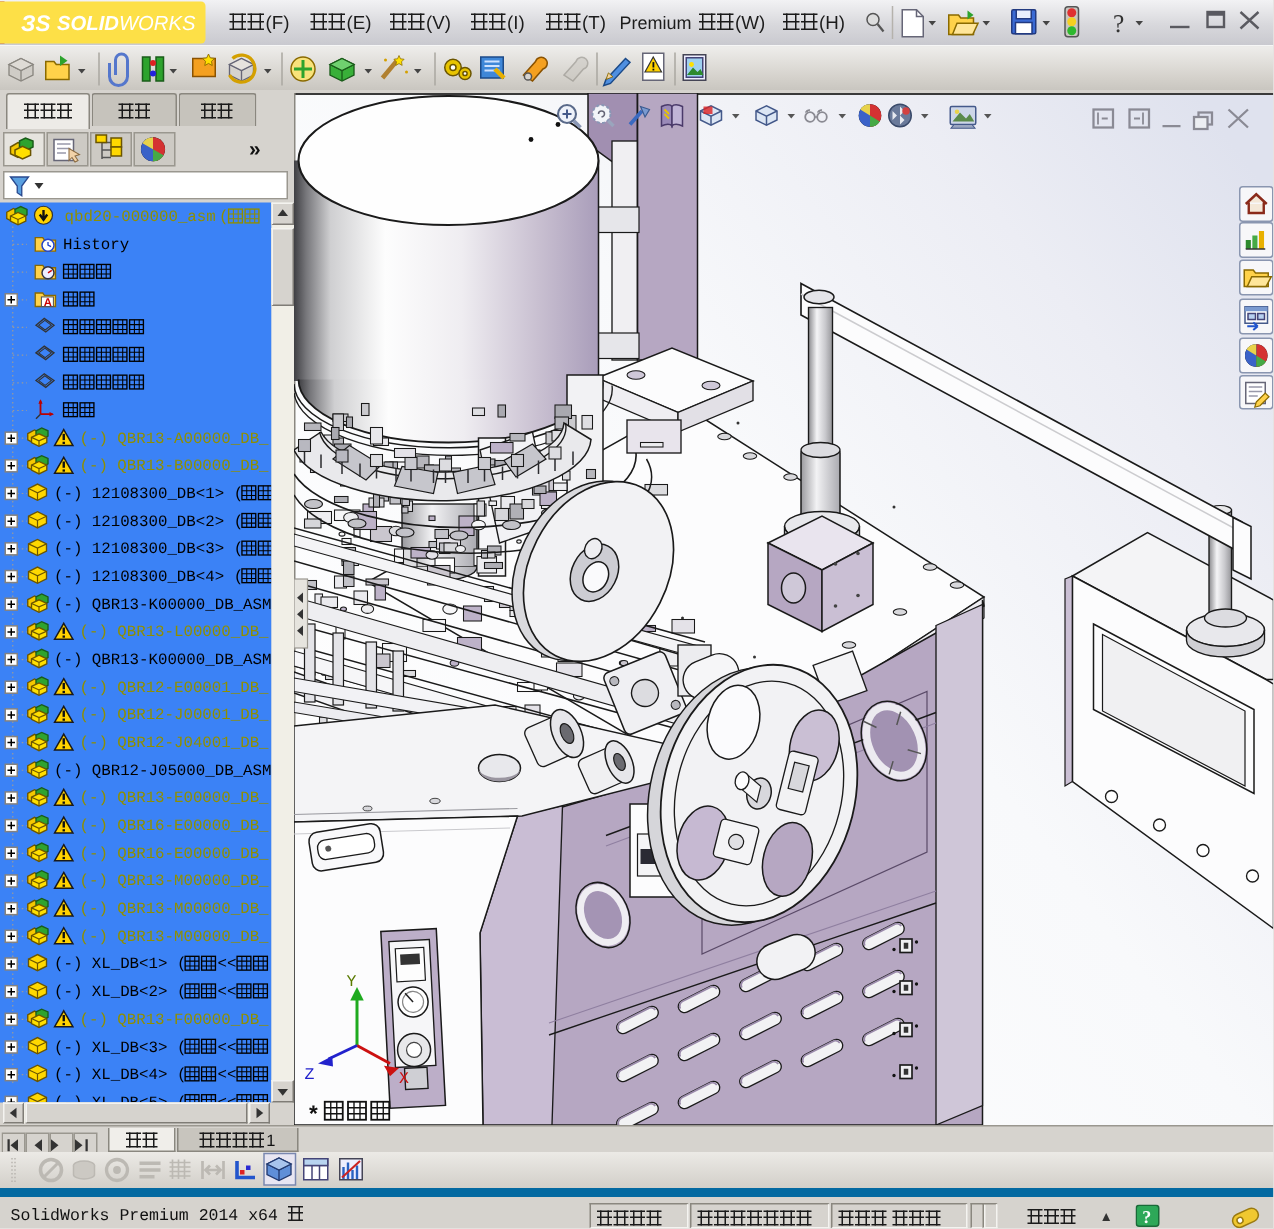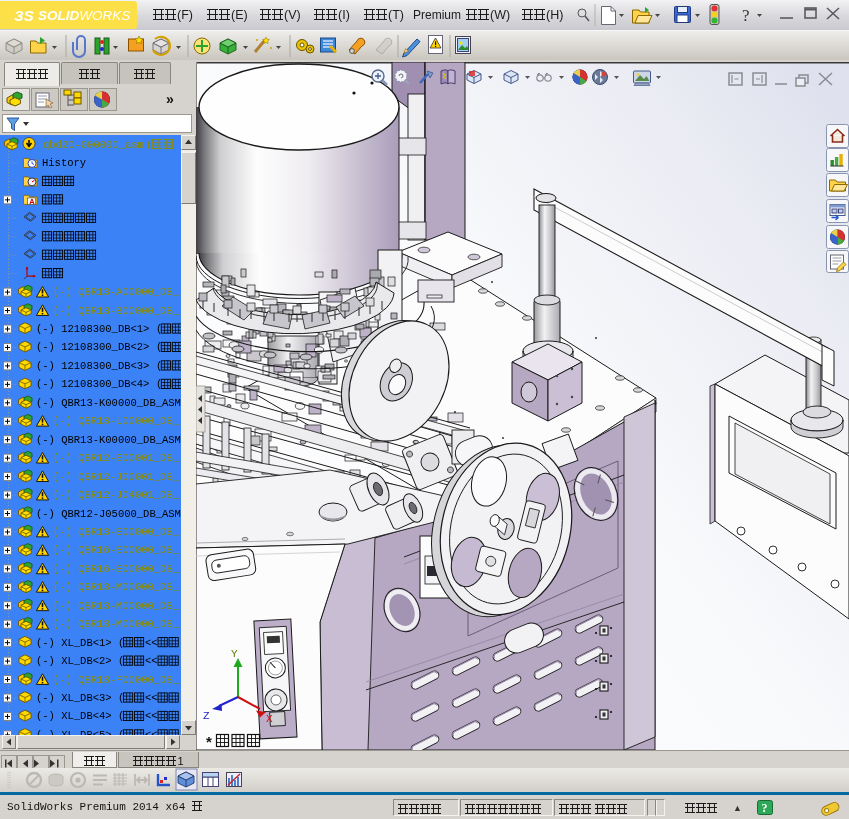--- a/index.html
+++ b/index.html
@@ -29,21 +29,21 @@
 #filter{left:2px;top:28px;width:190px;height:19px;background:#fff;border:1px solid #9a978f;box-sizing:border-box}
 #tree{left:0;top:49px;width:181px;height:600px;overflow:hidden;background:#3b82f6}
 
 .sb{background:#f1efe7}
 .sbtn{position:absolute;background:#d6d3ce;border:1px solid;border-color:#f4f3f0 #7f7c76 #7f7c76 #f4f3f0;box-sizing:border-box}
 
 #dtabs{left:0;top:750px;width:849px;height:18px;background:#d6d3ce;border-top:1px solid #9a978f;box-sizing:border-box}
 .dtab{position:absolute;top:1px;height:16px;box-sizing:border-box;border:1px solid #8a877f;border-top:none;background:#c8c5be;text-align:center;font-size:11px;padding-top:3px}
 .dtab.act{background:#f0eeea}
 #tb3{left:0;top:768px;width:849px;height:24px;background:linear-gradient(#eceae6,#d2cfc9)}
-#status{left:0;top:792px;width:849px;height:27px;background:#d6d3ce;border-top:3px solid #0369a1;box-sizing:border-box;font-size:12px}
+#status{left:0;top:792px;width:849px;height:27px;background:#d6d3ce;border-top:6px solid #0369a1;box-sizing:border-box;font-size:12px}
 .sbox{position:absolute;top:4px;height:17px;border:1px solid;border-color:#8a877f #f4f3f0 #f4f3f0 #8a877f;box-sizing:border-box;padding:2px 4px 0 4px}
 </style></head>
 <body>
 <div id="app">
   <div id="title" class="abs"></div>
   <div id="logored" class="abs"></div>
   <div id="logo" class="abs"><svg width="137" height="28" xmlns="http://www.w3.org/2000/svg">
         <text x="14" y="19.5" font-family="Liberation Sans" font-style="italic" font-weight="bold" font-size="15" fill="#fff">ЗS</text>
         <text x="38" y="19" font-family="Liberation Sans" font-style="italic" font-weight="bold" font-size="13.5" fill="#fff">SOLID<tspan font-weight="normal">WORKS</tspan></text>
       </svg></div>

